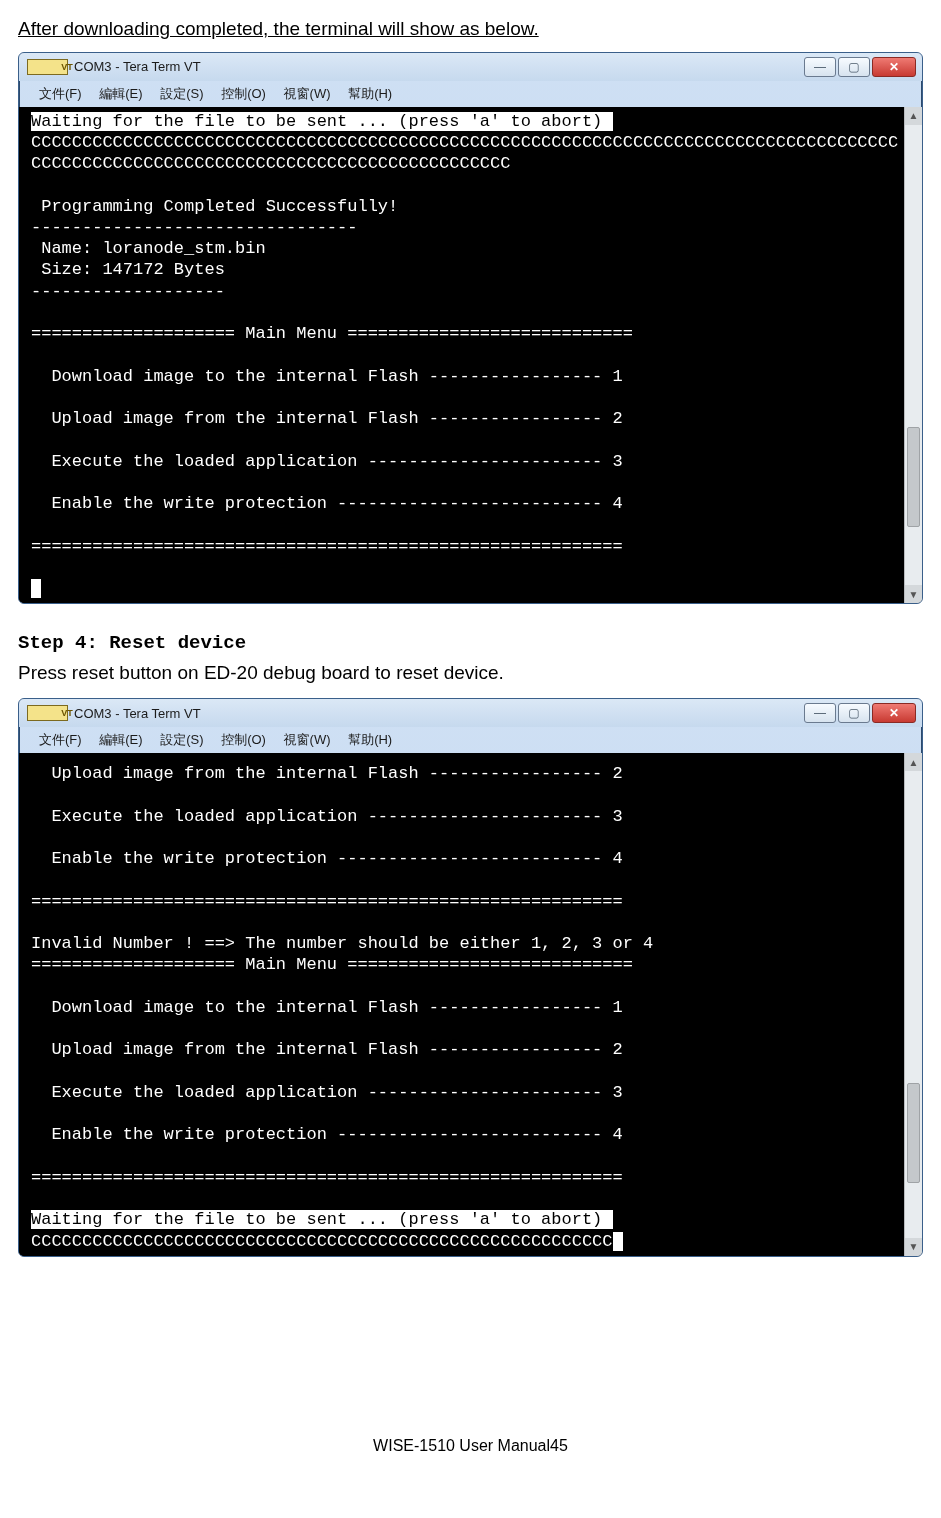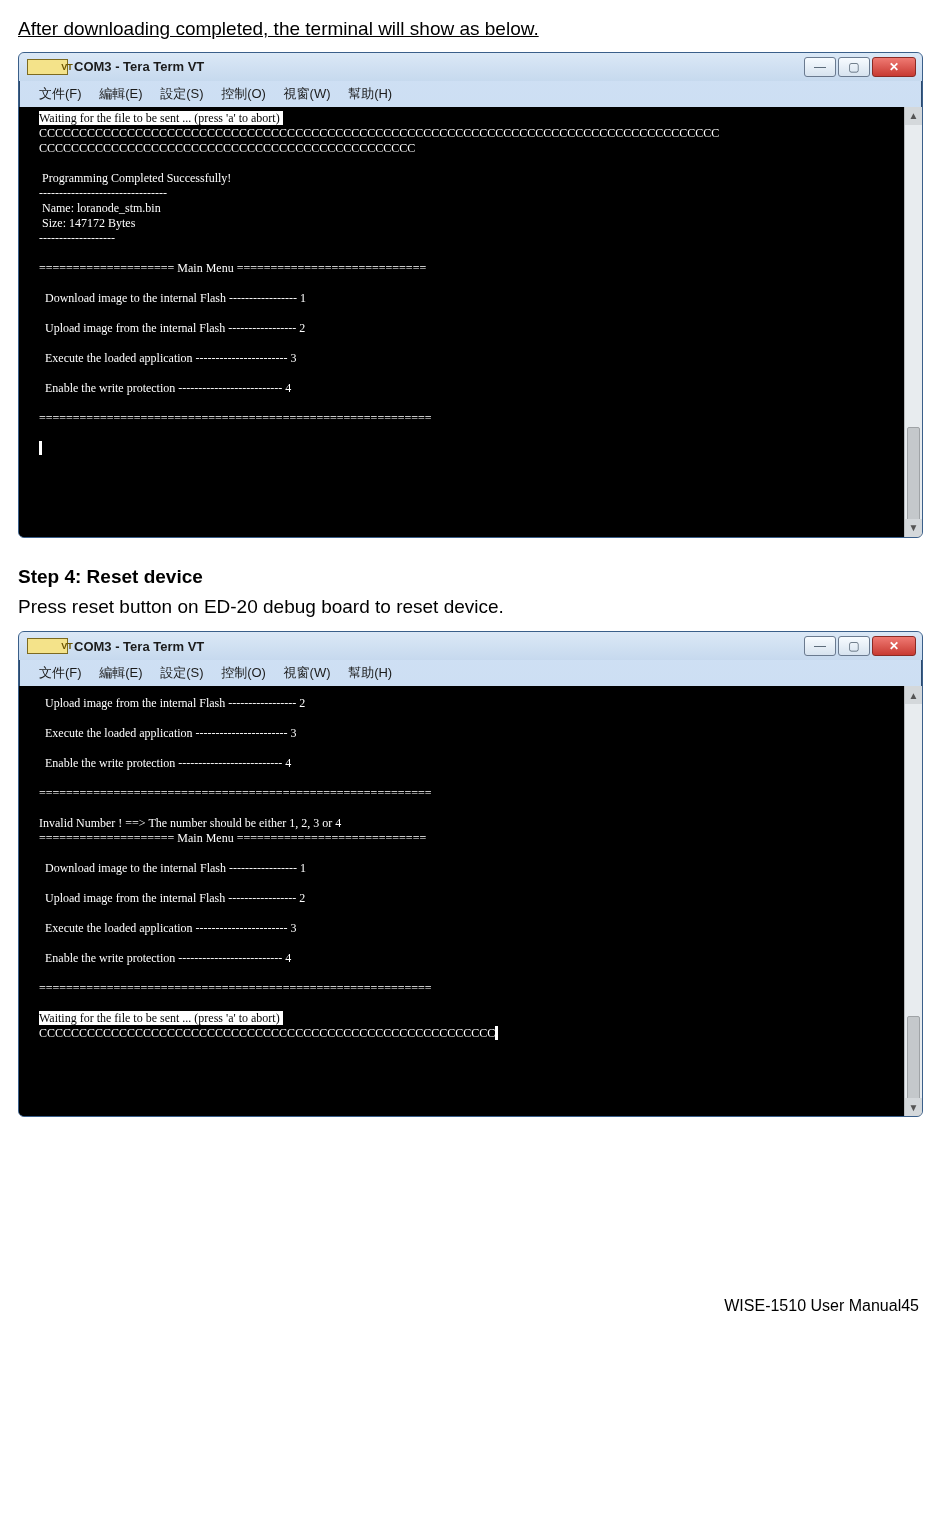--- a/index.html
+++ b/index.html
@@ -6,21 +6,21 @@
   body {
     margin: 0;
     padding: 16px 18px 20px 18px;
     font-family: Arial, Helvetica, sans-serif;
     font-size: 19px;
     color: #000;
     background: #fff;
     width: 941px;
   }
   .intro { margin: 0 0 10px 0; line-height: 1.35; text-decoration: underline; }
-  .step-head { font-weight: bold; margin: 28px 0 6px 0; }
+  .step-head { font-weight: bold; margin: 28px 0 6px 0; font-family: Liberation Mono, monospace; }
   .step-body { margin: 0 0 12px 0; line-height: 1.35; }
 
   
   .win {
     border: 1px solid #3a5f8a;
     background: linear-gradient(#cfe0f4, #bcd3ec);
     border-radius: 6px;
     overflow: hidden;
     width: 100%;
     box-shadow: 0 0 0 1px #2c4a6d inset;
@@ -36,21 +36,21 @@
     color: #1b1b1b;
   }
   .titlebar .icon {
     width: 35px; height: 16px;
     border: 1px solid #7c6a20;
     background: #f4e38a;
     margin-right: 6px;
     display: flex; align-items: center; justify-content: center;
     font-size: 9px; font-weight: bold; color: #6b5400; padding-left: 39px;
   }
-  .titlebar .title { flex: 0 0 auto; font-weight: bold; }
+  .titlebar .title { flex: 0 0 auto; }
   .titlebar .spacer { flex: 1; }
   .win-btns { display: flex; gap: 2px; }
   .win-btn {
     width: 32px; height: 20px;
     border: 1px solid #6a7a8f;
     border-radius: 3px;
     background: linear-gradient(#f7fbff, #d7e3ef);
     display: flex; align-items: center; justify-content: center;
     font-size: 12px; color: #4a5a6a;
   }
@@ -70,24 +70,24 @@
   .menubar span { margin-right: 14px; }
 
   .term-wrap {
     display: flex;
     background: #000;
   }
   .term {
     flex: 1;
     background: #000;
     color: #fff;
-    font-family: Liberation Serif, serif;
-    font-size: 12px;
+    font-family: Liberation Mono, monospace;
+    font-size: 17px;
     line-height: 1.25;
-    padding: 4px 0 4px 20px;
+    padding: 4px 0 4px 12px;
     white-space: pre;
     overflow: hidden;
     min-height: 430px;
   }
   .scrollbar {
     width: 18px;
     background: #e8ecef;
     border-left: 1px solid #b9bcbf;
     position: relative;
   }
@@ -101,21 +101,21 @@
     position: absolute;
     left: 2px; right: 2px;
     background: #c4c8cb;
     border: 1px solid #9fa3a6;
     border-radius: 2px;
   }
   .inv { background: #fff; color: #000; }
 
   .footer {
     display: flex;
-    justify-content: flex-end;
+    justify-content: center;
     font-size: 16px;
     margin-top: 180px;
     padding: 0 4px;
   }
 </style>
 </head>
 <body>
 
 <p class="intro">After downloading completed, the terminal will show as below.</p>
 

